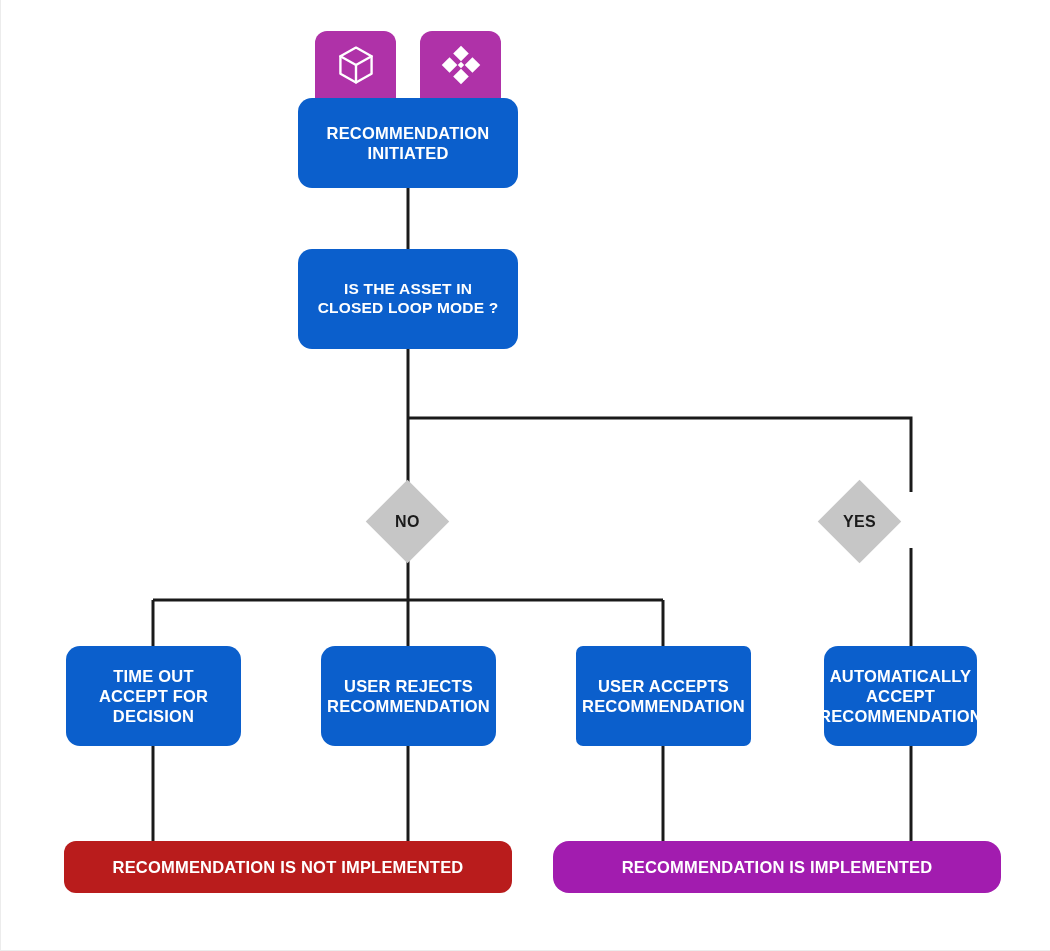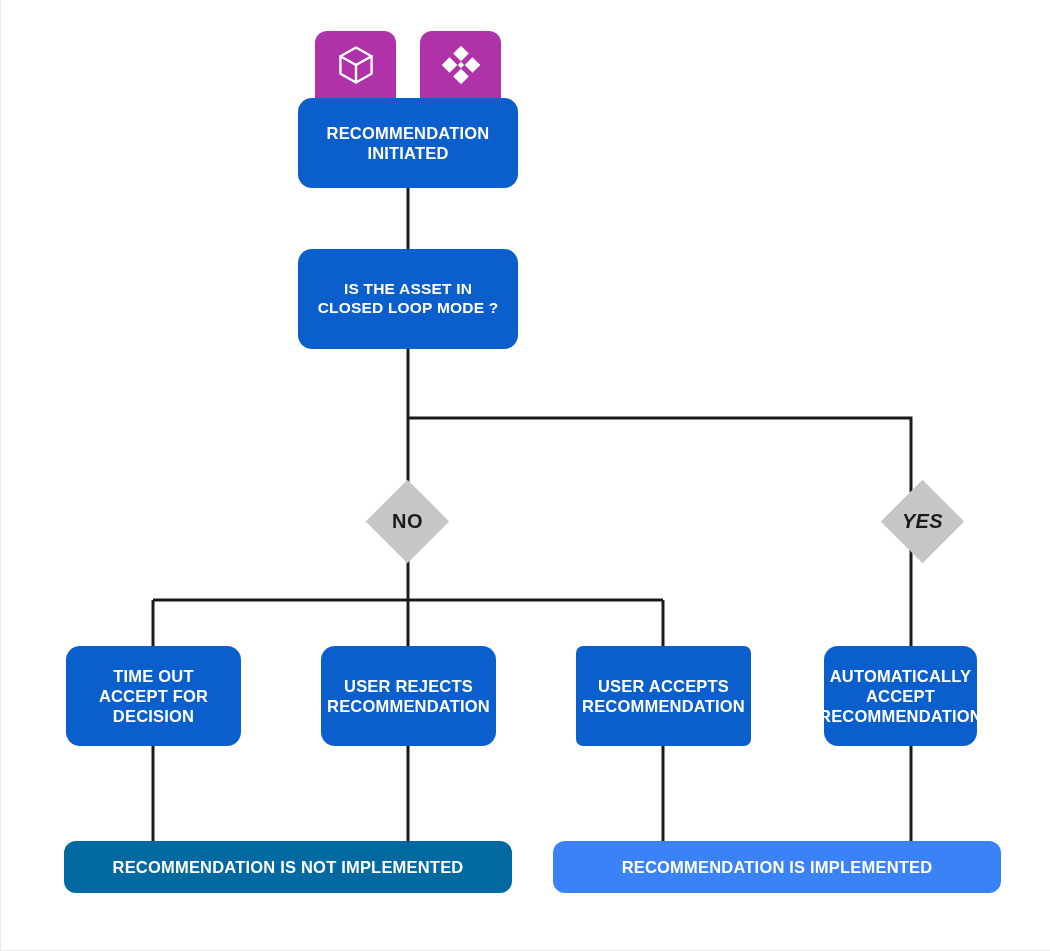--- a/index.html
+++ b/index.html
@@ -41,22 +41,22 @@
   }
   .proc-box {
     background: #0b5fcc;
     border-radius: 14px;
     font-size: 16.5px;
   }
   .outcome {
     border-radius: 12px;
     font-size: 16.5px;
   }
-  .outcome.neg { background: #0369a1; justify-content: center; }
-  .outcome.pos { background: #3b82f6; }
+  .outcome.neg { background: #b91c1c; justify-content: center; }
+  .outcome.pos { background: #a21caf; border-radius: 16px; }
 
   .tile {
     position: absolute;
     background: #af32a8;
     border-radius: 12px;
     box-sizing: border-box;
     display: flex;
     flex-direction: column;
     align-items: center;
     justify-content: flex-start;
@@ -89,21 +89,21 @@
     position: absolute;
     left: 0; top: 0;
     width: 100%; height: 100%;
     background: #c6c6c6;
     transform: rotate(45deg);
   }
   .diamond .dlabel {
     position: relative;
     z-index: 2;
     color: #1b1b1b;
-    font-size: 20px;
+    font-size: 16px;
     font-weight: bold;
     letter-spacing: 0.4px;
   }
 </style>
 </head>
 <body>
 
 <div id="canvas">
 
   <svg class="svg-layer" viewBox="0 0 1050 951" xmlns="http://www.w3.org/2000/svg">
@@ -159,21 +159,21 @@
 
   <div class="node proc-box" style="left:297px; top:249px; width:220px; height:100px; font-size:15.5px; padding:0 14px;">
     <span>IS THE ASSET IN CLOSED LOOP MODE ?</span>
   </div>
 
   <div class="diamond" style="left:377px; top:492px; width:59px; height:59px;">
     <span class="shape"></span>
     <span class="dlabel">NO</span>
   </div>
 
-  <div class="diamond" style="left:892px; top:492px; width:59px; height:59px;font-style:italic;">
+  <div class="diamond" style="left:829px; top:492px; width:59px; height:59px;">
     <span class="shape"></span>
     <span class="dlabel">YES</span>
   </div>
 
   <div class="node proc-box" style="left:65px; top:646px; width:175px; height:100px; padding:0 12px;">
     <span>TIME OUT ACCEPT FOR DECISION</span>
   </div>
 
   <div class="node proc-box" style="left:320px; top:646px; width:175px; height:100px; padding:16px 10px;">
     <span>USER REJECTS RECOMMENDATION</span>

